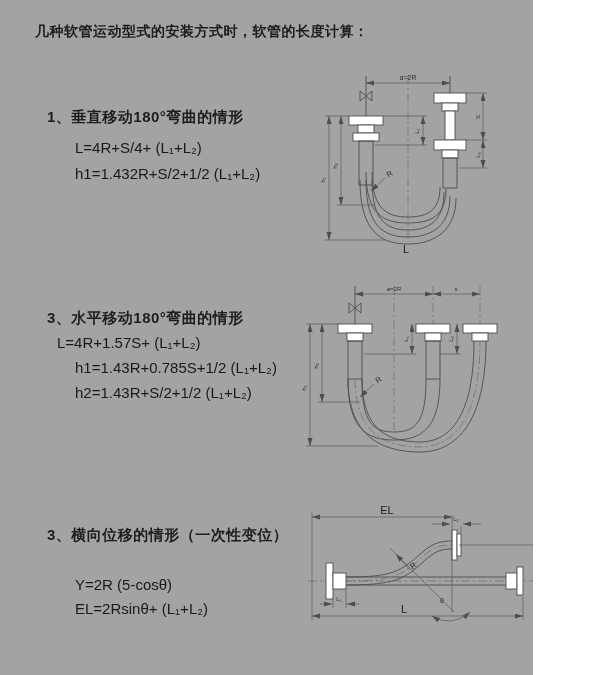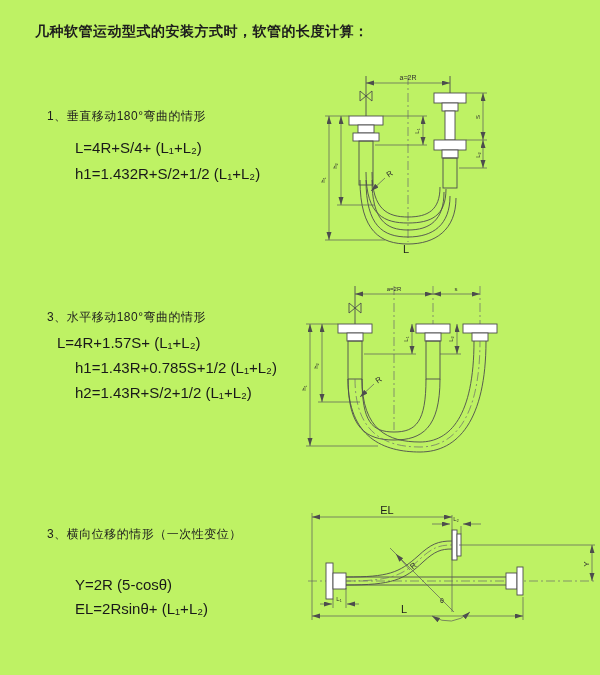--- a/index.html
+++ b/index.html
@@ -1,21 +1,21 @@
 <!DOCTYPE html>
 <html><head>
 <meta charset="utf-8">
 <style>
   html,body{margin:0;padding:0;}
   body{width:600px;height:675px;background:#ffffff;position:relative;
        font-family:"Liberation Sans","DejaVu Sans",sans-serif;}
-  .page{position:absolute;left:0;top:0;width:600px;height:675px;background:#bef264;overflow:hidden;}
+  .page{position:absolute;left:0;top:0;width:533px;height:675px;background:#a3a3a3;overflow:hidden;}
   .t{position:absolute;white-space:nowrap;color:#1d1d1d;}
   .title{font-size:14px;font-weight:bold;letter-spacing:0.5px;}
-  .heading{font-size:12px;font-weight:normal;letter-spacing:0.5px;text-align:right;}
+  .heading{font-size:15px;font-weight:bold;letter-spacing:0.5px;text-align:right;}
   .formula{font-size:15px;font-weight:400;color:#191919;}
   svg{position:absolute;overflow:visible;}
   svg text{font-family:"Liberation Sans","DejaVu Sans",sans-serif;fill:#2e2e2e;}
   .ln{stroke:#4d4d4d;stroke-width:0.9;fill:none;}
   .thin{stroke:#5a5a5a;stroke-width:0.7;fill:none;}
   .cl{stroke:#6a6a6a;stroke-width:0.7;fill:none;stroke-dasharray:9 3 2 3;}
   .wh{fill:#ffffff;}
   .lbl{font-size:7px;}
   .lbl6{font-size:6px;}
   .lbl8{font-size:8px;}

